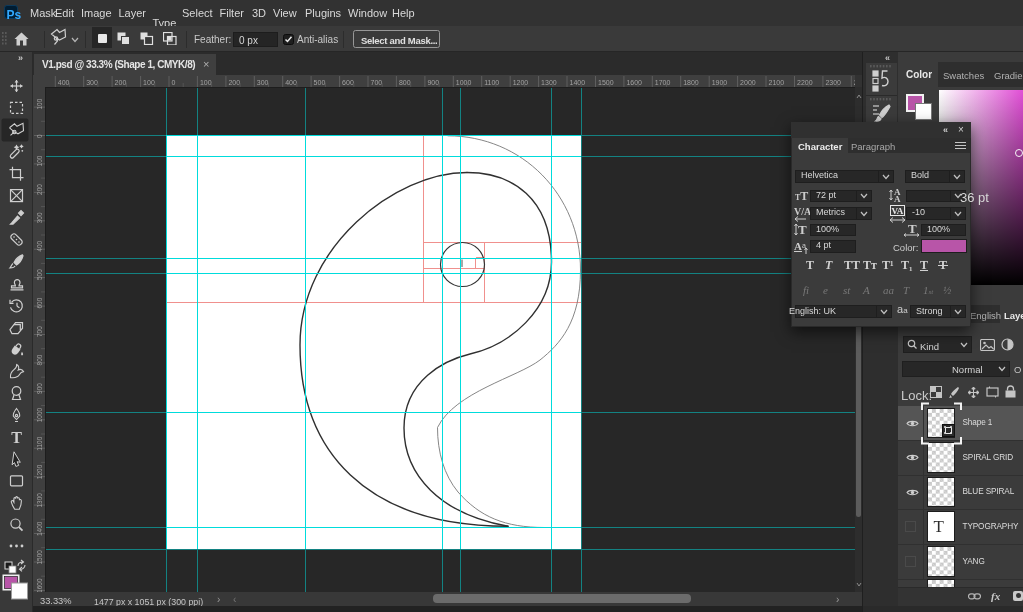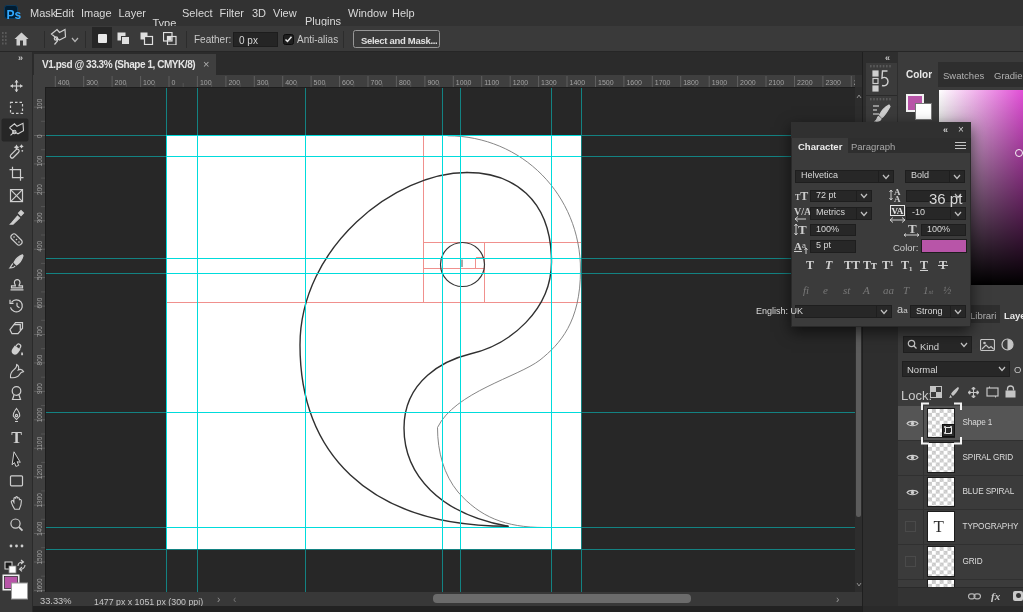--- a/index.html
+++ b/index.html
@@ -11,21 +11,21 @@
 <div class="txt" style="left:6.5px;top:7.5px;font-size:12px;font-weight:bold;color:#31a8ff">Ps</div>
 <div class="txt" style="left:30px;top:6.5px;font-size:11px;color:#d9d9d9">Mask</div>
 <div class="txt" style="left:55px;top:6.5px;font-size:11px;color:#d9d9d9">Edit</div>
 <div class="txt" style="left:81px;top:6.5px;font-size:11px;color:#d9d9d9">Image</div>
 <div class="txt" style="left:118.5px;top:6.5px;font-size:11px;color:#d9d9d9">Layer</div>
 <div class="txt" style="left:152.5px;top:17px;font-size:11px;color:#d9d9d9">Type</div>
 <div class="txt" style="left:182px;top:6.5px;font-size:11px;color:#d9d9d9">Select</div>
 <div class="txt" style="left:219.5px;top:6.5px;font-size:11px;color:#d9d9d9">Filter</div>
 <div class="txt" style="left:252px;top:6.5px;font-size:11px;color:#d9d9d9">3D</div>
 <div class="txt" style="left:273px;top:6.5px;font-size:11px;color:#d9d9d9">View</div>
-<div class="txt" style="left:305px;top:15px;font-size:11px;color:#d9d9d9">Plugins</div>
+<div class="txt" style="left:305px;top:7px;font-size:11px;color:#d9d9d9">Plugins</div>
 <div class="txt" style="left:348px;top:6.5px;font-size:11px;color:#d9d9d9">Window</div>
 <div class="txt" style="left:392px;top:6.5px;font-size:11px;color:#d9d9d9">Help</div>
 <div class="abs" style="left:0;top:26px;width:1023px;height:26px;background:#3a3a3a;border-bottom:1px solid #262626;box-sizing:border-box"></div>
 <svg class="abs" style="left:2px;top:32px" width="6" height="14">
       <rect x="0" y="0.0" width="1.6" height="2" fill="#5a5a5a"></rect>
       <rect x="3" y="0.0" width="1.6" height="2" fill="#5a5a5a"></rect>
       <rect x="0" y="3.5" width="1.6" height="2" fill="#5a5a5a"></rect>
       <rect x="3" y="3.5" width="1.6" height="2" fill="#5a5a5a"></rect>
       <rect x="0" y="7.0" width="1.6" height="2" fill="#5a5a5a"></rect>
       <rect x="3" y="7.0" width="1.6" height="2" fill="#5a5a5a"></rect>
@@ -451,42 +451,42 @@
 <div class="txt" style="left:994px;top:69.5px;font-size:9.5px;color:#b2b2b2">Gradien</div>
 <div class="abs" style="left:906px;top:94px;width:18px;height:18px;background:#f2f2f2"></div>
 <div class="abs" style="left:908px;top:96px;width:14px;height:14px;background:#b855a8"></div>
 <div class="abs" style="left:915px;top:103px;width:17px;height:17px;background:#ffffff;border:1px solid #777;box-sizing:border-box"></div>
 <div class="abs" style="left:939px;top:90px;width:84px;height:195px;
 background:linear-gradient(to bottom, rgba(0,0,0,0), #000 100%),linear-gradient(to right,#ffffff,#e14fd6);"></div>
 <div class="abs" style="left:1015px;top:149px;width:8px;height:8px;border:1.5px solid #f5f5f5;border-radius:50%;box-sizing:border-box"></div>
 <div class="abs" style="left:898px;top:305px;width:125px;height:301px;background:#3b3b3b"></div>
 <div class="abs" style="left:898px;top:305px;width:125px;height:18px;background:#2e2e2e"></div>
 <div class="abs" style="left:1000px;top:305px;width:23px;height:18px;background:#3b3b3b"></div>
-<div class="txt" style="left:970px;top:310px;font-size:9.5px;color:#b2b2b2">Librari</div>
+<div class="txt" style="left:970px;top:310px;font-size:9.5px;color:#b2b2b2">English</div>
 <div class="txt" style="left:1004px;top:310px;font-size:9.5px;font-weight:bold;color:#e8e8e8">Laye</div>
 <div class="abs" style="left:903px;top:336px;width:69px;height:17px;background:#272727;border:1px solid #1f1f1f;box-sizing:border-box"></div>
 <svg class="abs" style="left:907px;top:339px" width="11" height="11">
       <circle cx="4.5" cy="4.5" r="3.2" fill="none" stroke="#c5c5c5" stroke-width="1.2"></circle>
       <line x1="7" y1="7" x2="9.5" y2="9.5" stroke="#c5c5c5" stroke-width="1.2"></line>
     </svg>
 <div class="txt" style="left:920px;top:340.5px;font-size:9.5px;color:#d5d5d5">Kind</div>
 <svg style="position:absolute;left:960px;top:342px" width="8" height="6">
       <path d="M1,1 L4,4.5 L7,1" stroke="#c5c5c5" stroke-width="1.2" fill="none"></path>
     </svg>
 <svg class="abs" style="left:980px;top:339px" width="15" height="12">
       <rect x="0.5" y="0.5" width="14" height="11" rx="1.5" fill="none" stroke="#c5c5c5" stroke-width="1.2"></rect>
       <circle cx="4.5" cy="4" r="1.3" fill="#c5c5c5"></circle>
       <path d="M2,10 L6,6 L9,9 L11,7.5 L13.5,10" stroke="#c5c5c5" fill="none" stroke-width="1.1"></path>
     </svg>
 <svg class="abs" style="left:1001px;top:338px" width="13" height="13">
       <circle cx="6.5" cy="6.5" r="5.5" fill="none" stroke="#c5c5c5" stroke-width="1.2"></circle>
       <path d="M6.5,1 a5.5,5.5 0 0 1 0,11 z" fill="#c5c5c5"></path>
     </svg>
 <div class="abs" style="left:902px;top:361px;width:108px;height:16px;background:#272727;border:1px solid #1f1f1f;box-sizing:border-box"></div>
-<div class="txt" style="left:907px;top:364px;font-size:9.5px;color:#d5d5d5">Normal</div>
+<div class="txt" style="left:952px;top:364px;font-size:9.5px;color:#d5d5d5">Normal</div>
 <svg style="position:absolute;left:998px;top:366px" width="8" height="6">
       <path d="M1,1 L4,4.5 L7,1" stroke="#c5c5c5" stroke-width="1.2" fill="none"></path>
     </svg>
 <div class="txt" style="left:1014px;top:364px;font-size:9.5px;color:#c5c5c5">O</div>
 <div class="txt" style="left:901px;top:388px;font-size:13px;color:#c9c9c9">Lock:</div>
 <svg class="abs" style="left:930px;top:386px" width="12" height="12">
       <rect x="0.5" y="0.5" width="11" height="11" fill="none" stroke="#c5c5c5" stroke-width="1"></rect>
       <rect x="0.5" y="0.5" width="5.5" height="5.5" fill="#c5c5c5"></rect>
       <rect x="6" y="6" width="5.5" height="5.5" fill="#c5c5c5"></rect>
     </svg>
@@ -542,21 +542,21 @@
 <div class="abs" style="left:922.5px;top:509.4px;width:1px;height:34.6px;background:#303030"></div>
 <div class="abs" style="left:928px;top:512.4px;width:26px;height:28.5px;background:#fff"></div>
 <div class="txt" style="left:933.5px;top:517.4px;font-size:17px;color:#2e2e2e;font-family:Liberation Serif,serif">T</div>
 <div class="abs" style="left:927px;top:511.4px;width:28px;height:30.5px;border:1px solid #1c1c1c;box-sizing:border-box"></div>
 <div class="txt" style="left:962.5px;top:521.9px;font-size:8.2px;letter-spacing:-0.1px;color:#dcdcdc">TYPOGRAPHY</div>
 <div class="abs" style="left:898px;top:578.6px;width:125px;height:1px;background:#303030"></div>
 <div class="abs" style="left:905px;top:555.5px;width:11px;height:11px;border:1px solid #4a4a4a;box-sizing:border-box"></div>
 <div class="abs" style="left:922.5px;top:544.0px;width:1px;height:34.6px;background:#303030"></div>
 <div class="abs" style="left:928px;top:547.0px;width:26px;height:28.5px;background:#fff;background-image:linear-gradient(45deg,#c9c9c9 25%,transparent 25%,transparent 75%,#c9c9c9 75%),linear-gradient(45deg,#c9c9c9 25%,transparent 25%,transparent 75%,#c9c9c9 75%);background-size:7.8px 7.8px;background-position:0 0,3.9px 3.9px;"></div>
 <div class="abs" style="left:927px;top:546.0px;width:28px;height:30.5px;border:1px solid #1c1c1c;box-sizing:border-box"></div>
-<div class="txt" style="left:962.5px;top:556.5px;font-size:8.2px;letter-spacing:-0.1px;color:#dcdcdc">GRID</div>
+<div class="txt" style="left:962.5px;top:556.5px;font-size:8.2px;letter-spacing:-0.1px;color:#dcdcdc">YANG</div>
 <svg class="abs" style="left:921px;top:401.6px" width="41" height="43">
 <g stroke="#f2f2f2" stroke-width="2" fill="none">
 <path d="M1,8 V1.5 H8"></path>
         <path d="M33,1.5 H40 V8"></path>
         <path d="M1,35 V41.5 H8"></path>
         <path d="M33,41.5 H40 V35"></path>
 </g>
     </svg>
 <div class="abs" style="left:941.5px;top:424.1px;width:13.5px;height:13px;background:#2b2b2b;border:1px solid #111;box-sizing:border-box"></div>
 <div class="abs" style="left:945px;top:427.1px;width:7px;height:7px;border:1.2px solid #e8e8e8;border-radius:1px;box-sizing:border-box"></div>
@@ -613,21 +613,21 @@
         <text x="5" y="8" font-size="9">A</text>
         <text x="5" y="15" font-size="9">A</text>
       </g>
       <path d="M2,3 v10 M2,3 l-1.5,2 M2,3 l1.5,2 M2,13 l-1.5,-2 M2,13 l1.5,-2" stroke="#cdcdcd" fill="none"></path>
     </svg>
 <div class="abs" style="left:906px;top:189.5px;width:60px;height:12.5px;background:#272727;border:1px solid #1e1e1e;box-sizing:border-box"></div>
     <div class="abs" style="left:950px;top:189.5px;width:1px;height:12.5px;background:#1e1e1e"></div>
     <svg style="position:absolute;left:954px;top:193.25px" width="8" height="6">
       <path d="M1,1 L4,4.5 L7,1" stroke="#c0c0c0" stroke-width="1.2" fill="none"></path>
     </svg>
-    <div class="txt" style="left:929px;top:189.75px;font-size:15px;color:#d8d8d8">36 pt</div>
+    <div class="txt" style="left:960px;top:189.75px;font-size:13px;color:#d8d8d8">36 pt</div>
 <div class="txt" style="left:794px;top:206px;font-size:10px;font-weight:bold;color:#cdcdcd;font-family:Liberation Serif,serif">V/A</div>
 <svg class="abs" style="left:794px;top:216px" width="14" height="6">
       <path d="M12,3 H1 M1,3 l3,-2.5 M1,3 l3,2.5" stroke="#cdcdcd" fill="none"></path>
     </svg>
 <div class="abs" style="left:810px;top:207px;width:62px;height:12.5px;background:#272727;border:1px solid #1e1e1e;box-sizing:border-box"></div>
     <div class="abs" style="left:856px;top:207px;width:1px;height:12.5px;background:#1e1e1e"></div>
     <svg style="position:absolute;left:860px;top:210.75px" width="8" height="6">
       <path d="M1,1 L4,4.5 L7,1" stroke="#c0c0c0" stroke-width="1.2" fill="none"></path>
     </svg>
     <div class="txt" style="left:816px;top:207.25px;font-size:9px;color:#d8d8d8">Metrics</div>
@@ -654,21 +654,21 @@
     </svg>
 <div class="abs" style="left:921px;top:223.5px;width:45px;height:12.5px;background:#272727;border:1px solid #1e1e1e;box-sizing:border-box"></div>
     <div class="txt" style="left:927px;top:223.75px;font-size:9px;color:#d8d8d8">100%</div>
 <svg class="abs" style="left:794px;top:239px" width="16" height="16">
       <text x="0" y="11" font-size="11" font-weight="bold" fill="#cdcdcd" font-family="Liberation Serif,serif">A</text>
       <text x="8" y="9" font-size="7" fill="#cdcdcd">a</text>
       <line x1="0" y1="12.5" x2="8" y2="12.5" stroke="#cdcdcd"></line>
       <path d="M12,9 v6 M12,9 l-1.5,2 M12,9 l1.5,2" stroke="#cdcdcd" fill="none"></path>
     </svg>
 <div class="abs" style="left:810px;top:240px;width:46px;height:12.5px;background:#272727;border:1px solid #1e1e1e;box-sizing:border-box"></div>
-    <div class="txt" style="left:816px;top:240.25px;font-size:9px;color:#d8d8d8">5 pt</div>
+    <div class="txt" style="left:816px;top:240.25px;font-size:9px;color:#d8d8d8">4 pt</div>
 <div class="txt" style="left:893px;top:241.5px;font-size:9.5px;color:#cdcdcd">Color:</div>
 <div class="abs" style="left:921px;top:239px;width:46px;height:14px;background:#b855a8;border:1px solid #1e1e1e;box-sizing:border-box"></div>
 <div class="txt" style="left:806px;top:258px;font-size:12px;font-weight:bold;color:#d2d2d2;font-family:Liberation Serif,serif">T</div>
 <div class="txt" style="left:825px;top:258px;font-size:12px;font-weight:bold;color:#d2d2d2;font-family:Liberation Serif,serif"><i>T</i></div>
 <div class="txt" style="left:844px;top:258px;font-size:12px;font-weight:bold;color:#d2d2d2;font-family:Liberation Serif,serif">TT</div>
 <div class="txt" style="left:863px;top:258px;font-size:12px;font-weight:bold;color:#d2d2d2;font-family:Liberation Serif,serif">Tт</div>
 <div class="txt" style="left:882px;top:258px;font-size:12px;font-weight:bold;color:#d2d2d2;font-family:Liberation Serif,serif">T¹</div>
 <div class="txt" style="left:901px;top:258px;font-size:12px;font-weight:bold;color:#d2d2d2;font-family:Liberation Serif,serif">T₁</div>
 <div class="txt" style="left:920px;top:258px;font-size:12px;font-weight:bold;color:#d2d2d2;font-family:Liberation Serif,serif"><u>T</u></div>
 <div class="txt" style="left:939px;top:258px;font-size:12px;font-weight:bold;color:#d2d2d2;font-family:Liberation Serif,serif">T</div>
@@ -679,20 +679,20 @@
 <div class="txt" style="left:863px;top:284px;font-size:11px;font-style:italic;color:#787878;font-family:Liberation Serif,serif">A</div>
 <div class="txt" style="left:883px;top:284px;font-size:11px;font-style:italic;color:#787878;font-family:Liberation Serif,serif">aa</div>
 <div class="txt" style="left:903px;top:284px;font-size:11px;font-style:italic;color:#787878;font-family:Liberation Serif,serif">T</div>
 <div class="txt" style="left:923px;top:284px;font-size:11px;font-style:italic;color:#787878;font-family:Liberation Serif,serif">1<span style="font-size:7px">st</span></div>
 <div class="txt" style="left:943px;top:284px;font-size:11px;font-style:italic;color:#787878;font-family:Liberation Serif,serif">½</div>
 <div class="abs" style="left:795px;top:305px;width:97px;height:13px;background:#272727;border:1px solid #1e1e1e;box-sizing:border-box"></div>
     <div class="abs" style="left:876px;top:305px;width:1px;height:13px;background:#1e1e1e"></div>
     <svg style="position:absolute;left:880px;top:309.0px" width="8" height="6">
       <path d="M1,1 L4,4.5 L7,1" stroke="#c0c0c0" stroke-width="1.2" fill="none"></path>
     </svg>
-    <div class="txt" style="left:756px;top:305.5px;font-size:9px;color:#d8d8d8">English: UK</div>
+    <div class="txt" style="left:789px;top:305.5px;font-size:9px;color:#d8d8d8">English: UK</div>
 <div class="txt" style="left:897px;top:303px;font-size:11px;color:#cdcdcd">a<span style="font-size:8px">a</span></div>
 <div class="abs" style="left:910px;top:305px;width:56px;height:13px;background:#272727;border:1px solid #1e1e1e;box-sizing:border-box"></div>
     <div class="abs" style="left:950px;top:305px;width:1px;height:13px;background:#1e1e1e"></div>
     <svg style="position:absolute;left:954px;top:309.0px" width="8" height="6">
       <path d="M1,1 L4,4.5 L7,1" stroke="#c0c0c0" stroke-width="1.2" fill="none"></path>
     </svg>
     <div class="txt" style="left:916px;top:305.5px;font-size:9px;color:#d8d8d8">Strong</div>
 </div>
 </body></html>

